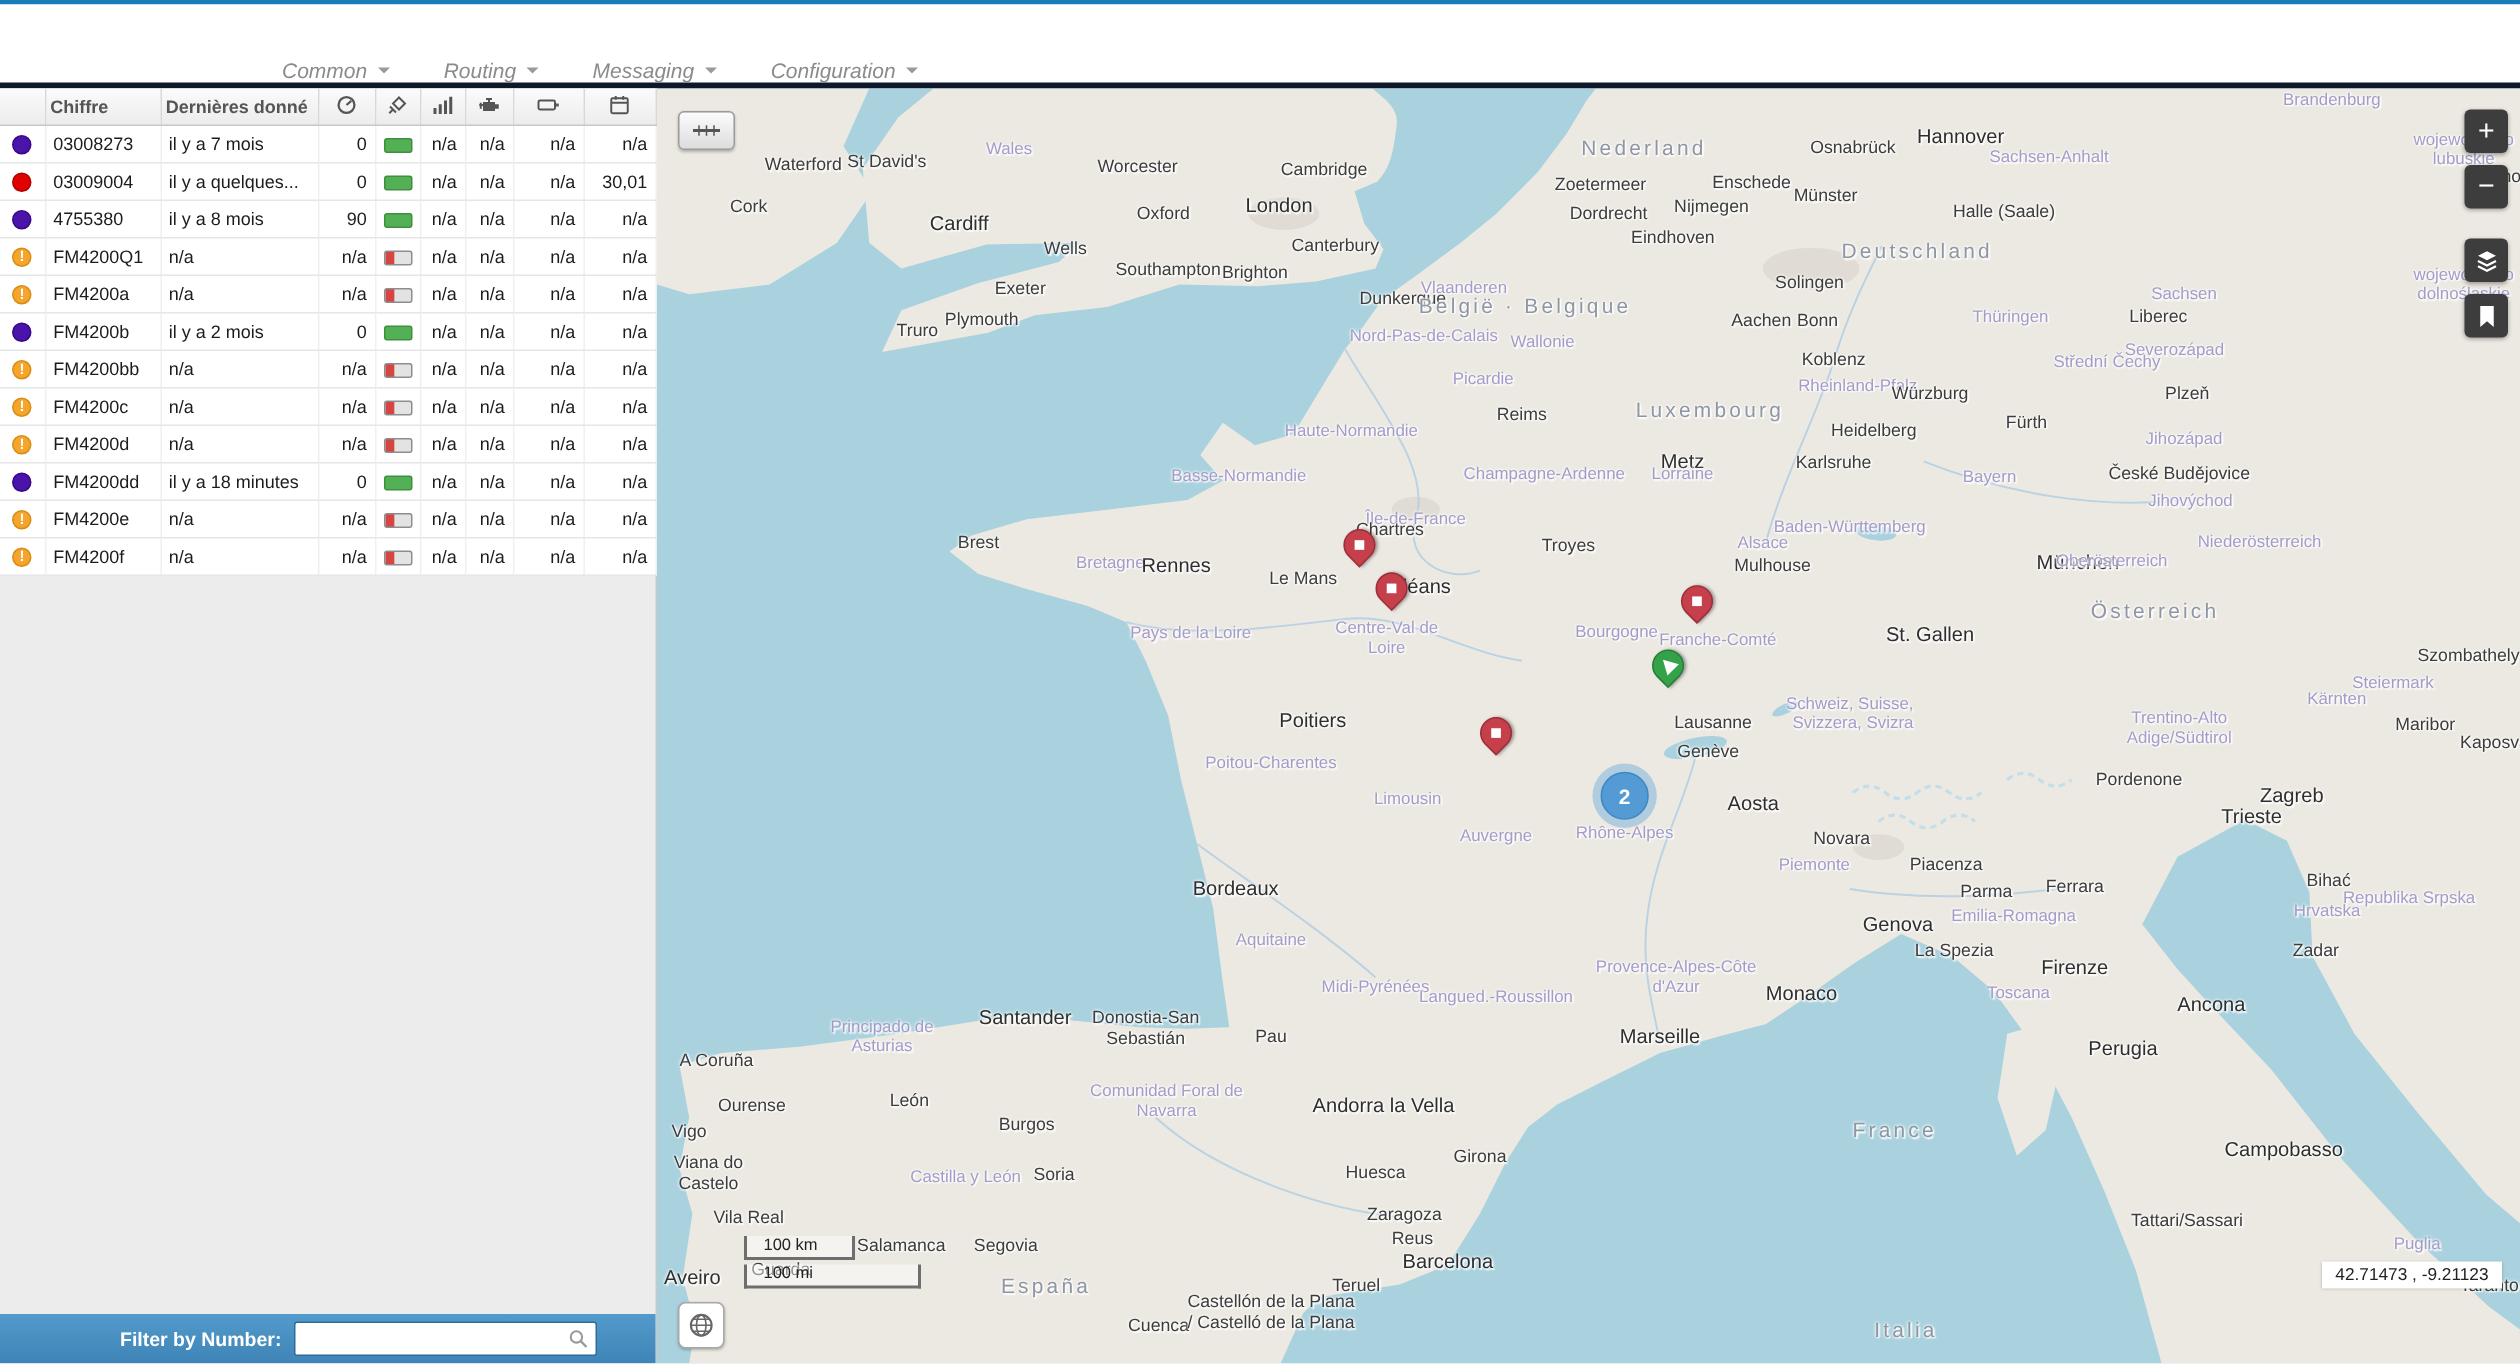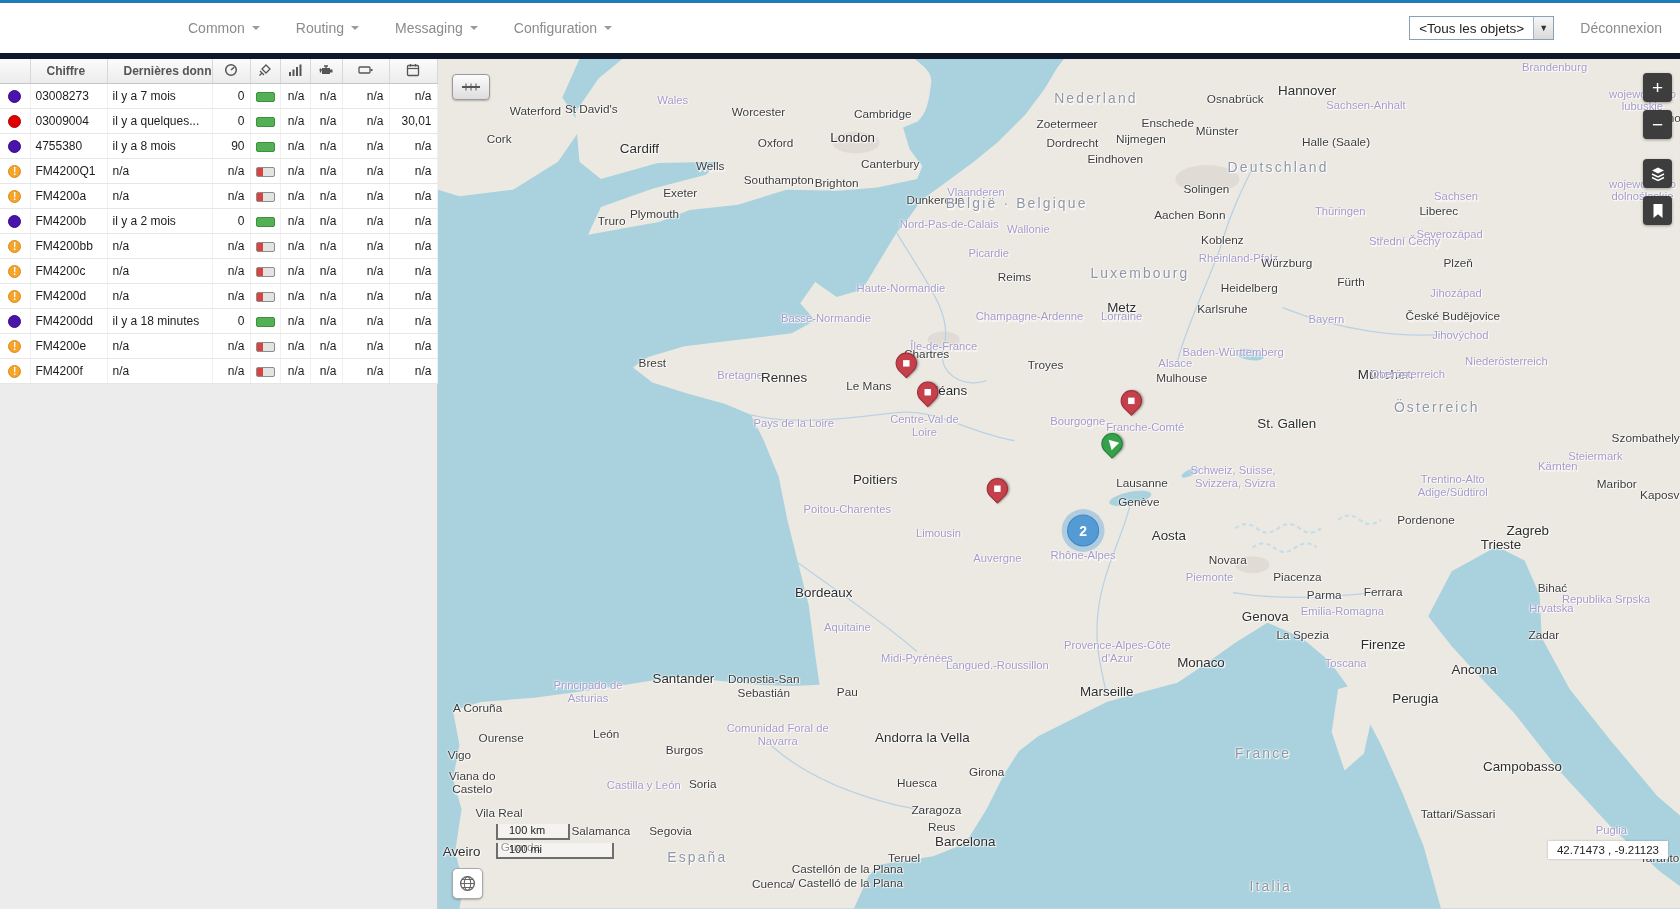--- a/index.html
+++ b/index.html
@@ -1,33 +1,33 @@
 <!DOCTYPE html>
 <html><head>
 <meta charset="utf-8">
 <style>
   html,body{margin:0;padding:0;font-family:"Liberation Sans",sans-serif;background:#fff;}
   .app{position:relative;width:1680px;height:909px;overflow:hidden;background:#fff;}
 
   
   .topline{height:3px;background:#1c7cb8;}
-  .topbar{position:absolute;top:3px;left:0;right:0;height:56px;background:#fff;border-bottom:6px solid #0f172a;display:flex;align-items:center;box-sizing:border-box;}
+  .topbar{position:absolute;top:3px;left:0;right:0;height:56px;background:#fff;border-bottom:4px solid #0f172a;display:flex;align-items:flex-end;box-sizing:border-box;font-style:italic;}
   .menus{display:flex;gap:36px;padding-left:188px;}
   .menu{color:#8b8b8b;font-size:14px;display:flex;align-items:center;gap:7px;cursor:pointer;}
   .caret{width:0;height:0;border-left:4px solid transparent;border-right:4px solid transparent;border-top:4px solid #9a9a9a;}
   .top-right{margin-left:auto;display:flex;align-items:center;gap:26px;padding-right:18px;}
   .select{display:flex;align-items:center;height:24px;border:1px solid #8aa0b4;background:#fff;font-size:13.5px;color:#222;box-sizing:border-box;}
   .select-text{padding:0 9px;white-space:nowrap;}
   .select-btn{width:19px;height:22px;border-left:1px solid #9ab4cc;background:linear-gradient(#f7f7f7,#d9d9d9);display:flex;align-items:center;justify-content:center;font-size:9px;color:#333;}
   .logout{color:#8b8b8b;font-size:14px;cursor:pointer;}
 
   
   .sidebar{position:absolute;top:59px;left:0;width:438px;bottom:0;background:#ececec;border-right:1px solid #c9c9c9;display:flex;flex-direction:column;box-sizing:border-box;}
   table.vt{border-collapse:collapse;table-layout:fixed;width:437px;background:#fff;font-size:12px;}
-  .vt th{height:24px;background:linear-gradient(#fbfbfb,#ececec);border-bottom:1px solid #c6c6c6;border-right:1px solid #d8d8d8;color:#555;font-weight:bold;font-size:12px;overflow:hidden;white-space:nowrap;padding:0 16px;text-align:left;}
+  .vt th{height:24px;background:linear-gradient(#fbfbfb,#ececec);border-bottom:1px solid #c6c6c6;border-right:1px solid #d8d8d8;color:#555;font-weight:bold;font-size:12px;overflow:hidden;white-space:nowrap;padding:0 3px;text-align:left;}
   .vt th.icon-th{text-align:center;padding:0;}
   .vt td{height:25px;border-bottom:1px solid #e6e6e6;border-right:1px solid #f0f0f0;padding:0 5px;color:#1c1c1c;overflow:hidden;white-space:nowrap;box-sizing:border-box;}
   td.cstatus{text-align:center;padding:0;}
   td.clast{text-align:left;}
   td.num{text-align:right;}
   td.cbar{text-align:center;padding:0;}
   .st{display:inline-block;width:13px;height:13px;border-radius:50%;vertical-align:middle;box-sizing:border-box;}
   .st-online{background:#4a14aa;border:1px solid #38078a;}
   .st-alert{background:#e00000;border:1px solid #b00000;}
   .st-warning{background:#f5a42c;border:1px solid #d88d15;color:#fff;font-weight:bold;font-size:10px;line-height:12px;text-align:center;}
@@ -90,27 +90,20 @@
         <span class="caret"></span>
       </div>
       <div class="menu">
         <span>Messaging</span>
         <span class="caret"></span>
       </div>
       <div class="menu">
         <span>Configuration</span>
         <span class="caret"></span>
       </div>
-    </div>
-    <div class="top-right">
-      <div class="select">
-        <span class="select-text">&lt;Tous les objets&gt;</span>
-        <span class="select-btn">▼</span>
-      </div>
-      <span class="logout">Déconnexion</span>
     </div>
   </div>
 
   <div class="sidebar">
     <table class="vt">
       <colgroup>
         <col style="width:30px">
           <col style="width:77px">
           <col style="width:105px">
         <col style="width:38px">
@@ -309,20 +302,32 @@
     <td class="cbar"><span class="bar bar-red"></span></td>
     <td class="num">n/a</td>
     <td class="num">n/a</td>
     <td class="num">n/a</td>
     <td class="num">n/a</td>
   </tr>
 
 </tbody>
     </table>
     <div class="sidebar-fill"></div>
+    <div class="filterbar">
+      <span class="filter-label">Filter by Number:</span>
+      <span class="filter-input-wrap">
+        <input class="filter-input" type="text" value="" style="">
+        <span class="filter-search-icon">
+          <svg width="13" height="13" viewBox="0 0 13 13">
+              <circle cx="5.3" cy="5.3" r="3.8" fill="none" stroke="#9a9a9a" stroke-width="1.4"></circle>
+              <path d="M8.3 8.3 L12 12" stroke="#9a9a9a" stroke-width="1.6"></path>
+            </svg>
+        </span>
+      </span>
+    </div>
   </div>
 
   <div class="mapwrap">
     <div class="mapcanvas">
       <svg class="mapsvg" width="1159" height="793" viewBox="0 0 1159 793">
         <rect x="0" y="0" width="1159" height="793" fill="#a9d2de"></rect>
 
         <path d="M0,0 L132,0 L116,36 L134,64 L112,96 L70,122 L20,128 L0,122 Z" fill="#ece9e2"></path>
 
         <path d="M172,0 L445,0 C455,8 462,14 460,24 C458,40 456,50 448,58 L434,64 L440,84 L452,100 L447,112 L410,120 L374,123 L325,122 L280,136 L235,141 L206,152 L140,164 L152,138 L200,121 L250,108 L263,96 L205,97 L152,112 L132,96 L128,50 L150,18 Z" fill="#ece9e2"></path>

